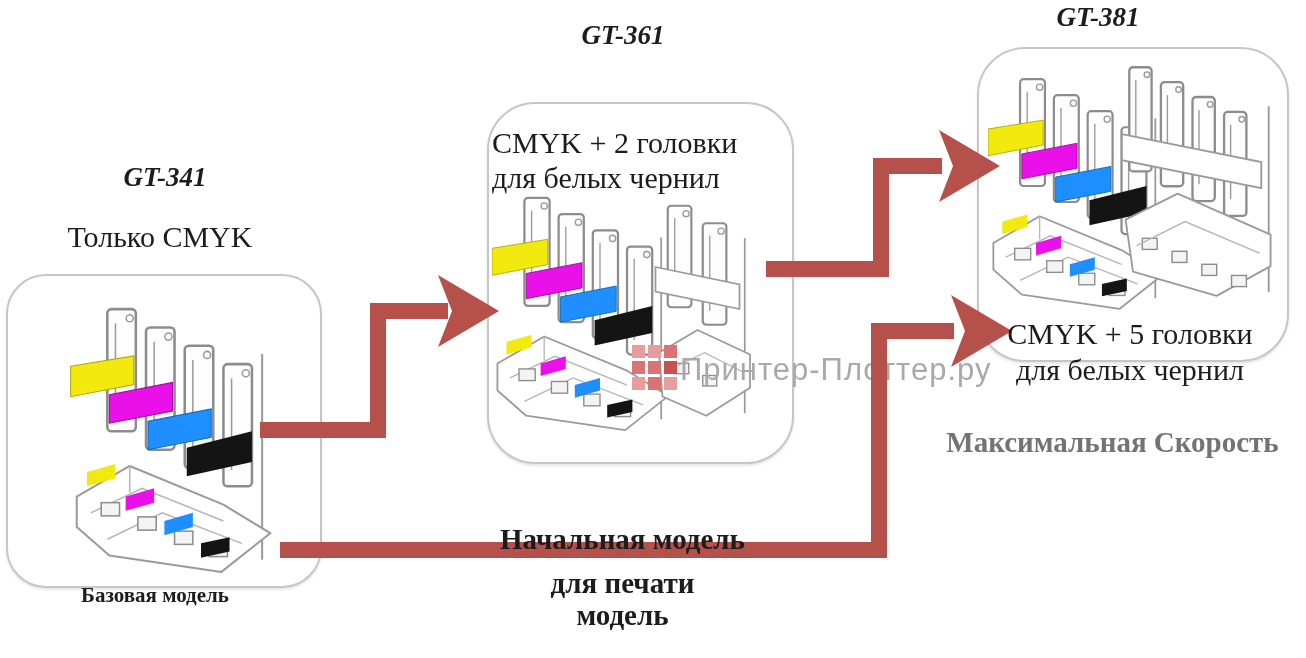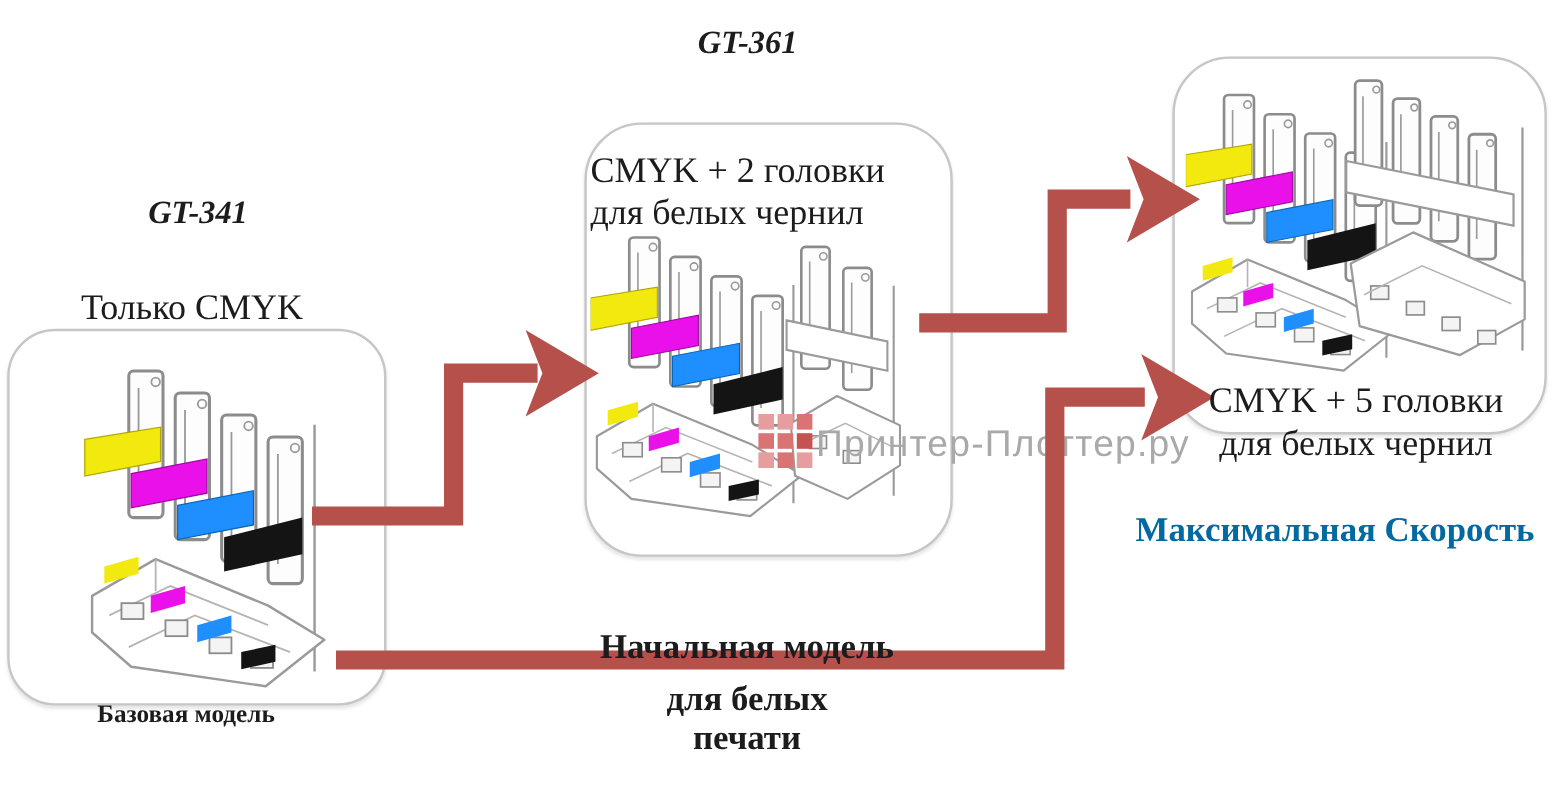--- a/index.html
+++ b/index.html
@@ -28,30 +28,30 @@
     font-family:"Liberation Sans","DejaVu Sans",sans-serif;
     font-size:31px;letter-spacing:1px;color:var(--watermark-text,#a9a9a9);}
   
   .arrows{position:absolute;left:0;top:0;z-index:4;}
   
   .label{position:absolute;z-index:5;text-align:center;line-height:1.12;}
   .model-title{font-weight:bold;font-style:italic;font-size:27px;}
   #t341-title{left:65px;top:162px;width:200px;}
   #t361-title{left:523px;top:20px;width:200px;font-family:Liberation Serif, serif;}
   #t381-title{left:998px;top:2px;width:200px;}
-  #t341-sub{left:10px;top:240px;width:300px;font-size:30px;}
+  #t341-sub{left:10px;top:220px;width:300px;font-size:30px;}
   #t361-sub{left:492px;top:125px;width:285px;font-size:30px;text-align:left;line-height:35px;}
   #t381-sub{left:975px;top:316px;width:310px;font-size:30px;line-height:36px;}
   #t341-cap{left:15px;top:584px;width:280px;font-size:21px;font-weight:bold;}
   #mid-note{left:470px;top:511px;width:305px;font-size:29px;font-weight:bold;line-height:32px;}
   #mid-note .first{margin-bottom:12px;margin-top:12px;}
   #result-note{left:925px;top:426px;width:375px;line-height:33px;}
   .blue-it{color:var(--blue-text,#2d35a9);font-weight:bold;font-style:italic;font-size:28px;}
   .black-op{color:#1c1c1c;font-weight:bold;font-style:normal;font-size:28px;}
-  #result-line3{font-weight:bold;font-size:29px;color:#0369a1;}
+  #result-line3{font-weight:bold;font-size:29px;color:#737373;}
 </style>
 </head>
 <body>
 
 <div class="stage">
 
   <svg width="0" height="0" style="position:absolute" aria-hidden="true">
     <defs>
       <symbol id="sym-cmyk" viewBox="0 0 200 270">
         <line x1="188" y1="50" x2="188" y2="252" stroke="#9a9a9a" stroke-width="2"></line>
@@ -196,28 +196,29 @@
   <div class="label model-title" id="t341-title">GT-341</div>
   <div class="label" id="t341-sub">Только CMYK</div>
   <div class="label" id="t341-cap">Базовая модель</div>
 
   <div class="label model-title" id="t361-title">GT-361</div>
   <div class="label" id="t361-sub">
     <div>CMYK + 2 головки</div>
     <div>для белых чернил</div>
   </div>
 
+  <div class="label model-title" id="t381-title">GT-381</div>
   <div class="label" id="t381-sub">
     <div>CMYK + 5 головки</div>
     <div>для белых чернил</div>
   </div>
 
   <div class="label" id="mid-note">
     <div class="first">Начальная модель</div>
-    <div>для белых</div>
-    <div>печати</div>
+    <div>для печати</div>
+    <div>модель</div>
   </div>
 
   <div class="label" id="result-note">
     <div id="result-line3">Максимальная Скорость</div>
   </div>
 
 </div>
 
 </body></html>

